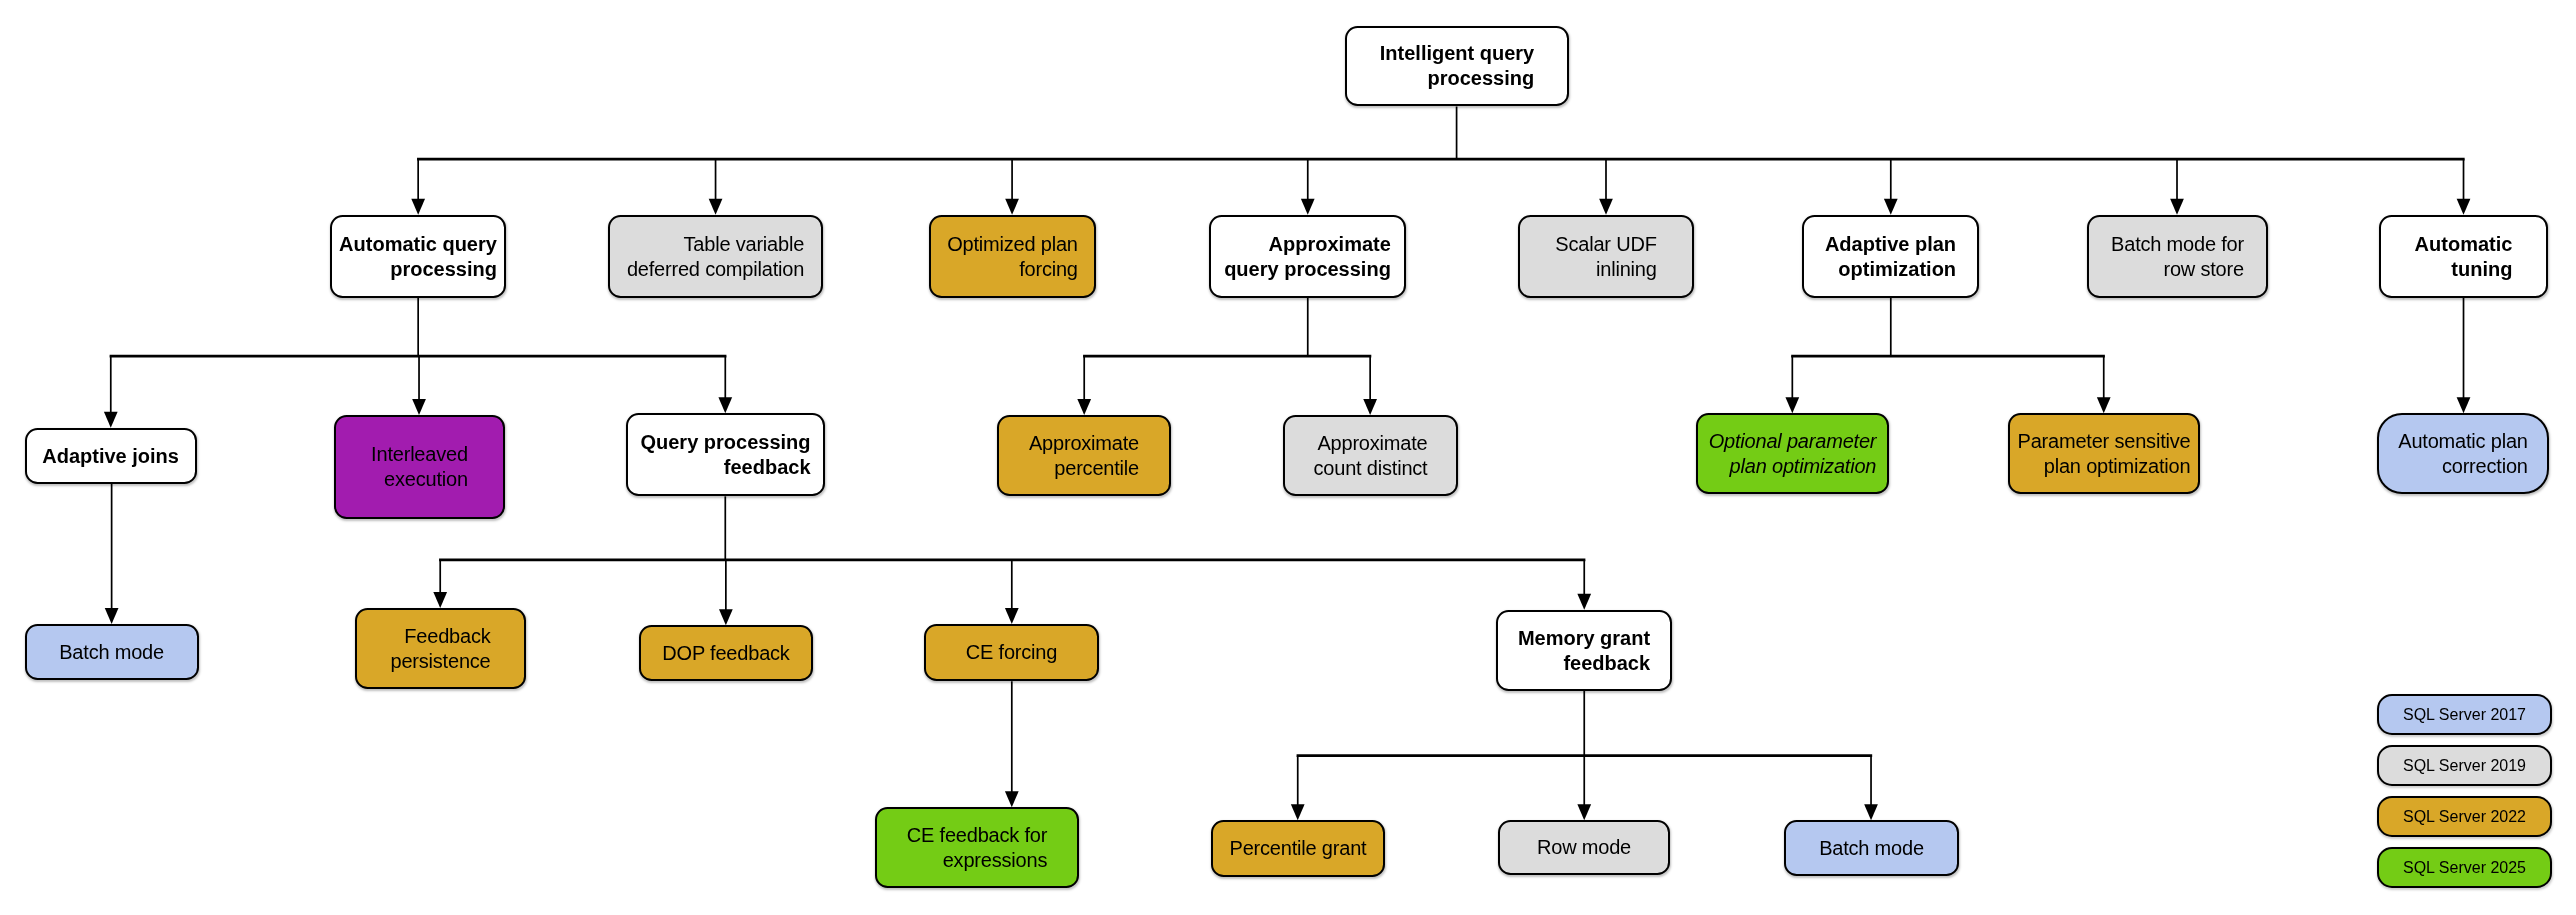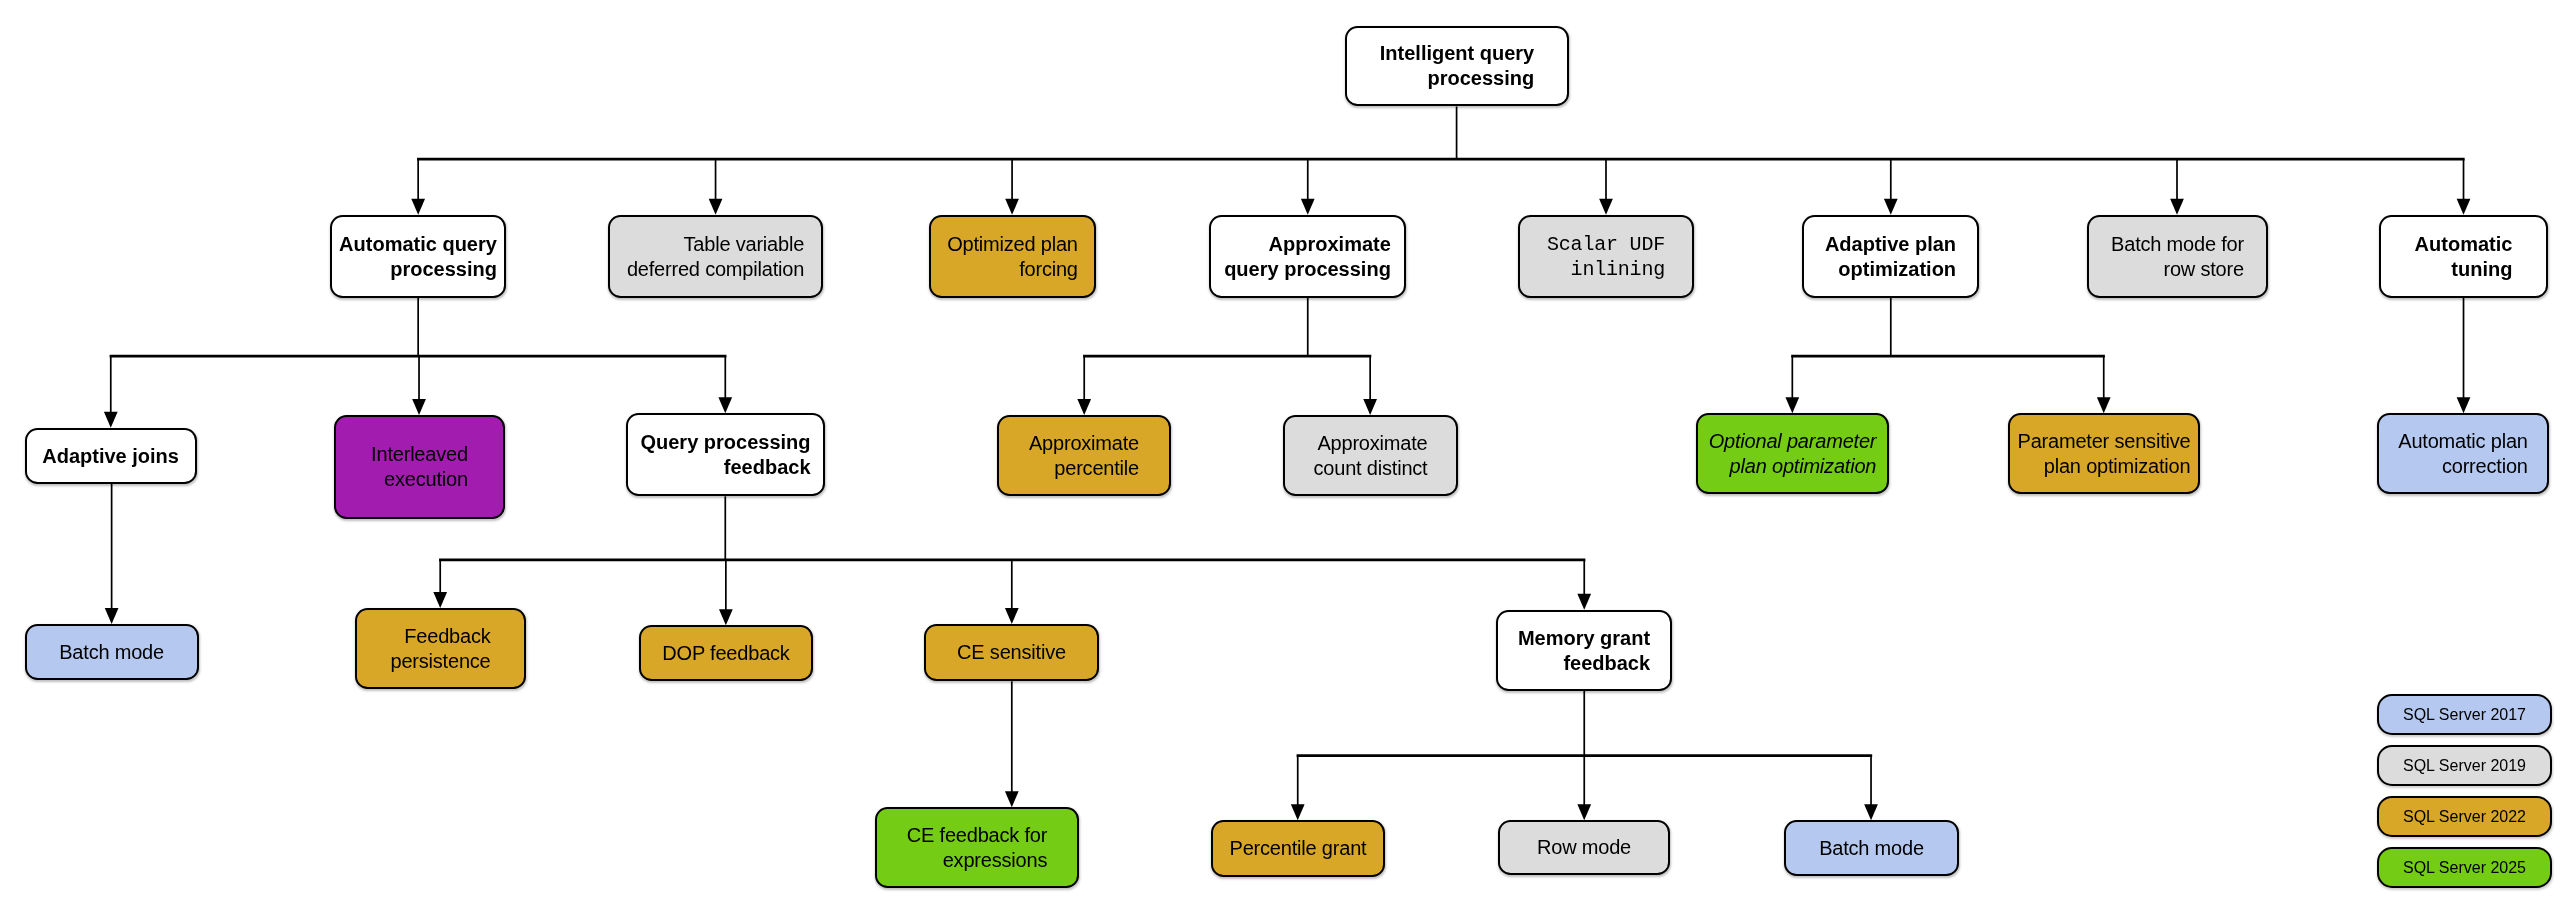--- a/index.html
+++ b/index.html
@@ -131,48 +131,48 @@
       <div class="node bold" style="left: 1345px; top: 26px; width: 224px; height: 80px; background: rgb(255, 255, 255);">Intelligent query
 processing</div>
       <div class="node bold" style="left: 330px; top: 215px; width: 176px; height: 83px; background: rgb(255, 255, 255);">Automatic query
 processing</div>
       <div class="node" style="left: 608px; top: 215px; width: 215px; height: 83px; background: rgb(220, 220, 220);">Table variable
 deferred compilation</div>
       <div class="node" style="left: 929px; top: 215px; width: 167px; height: 83px; background: rgb(217, 167, 40);">Optimized plan
 forcing</div>
       <div class="node bold" style="left: 1209px; top: 215px; width: 197px; height: 83px; background: rgb(255, 255, 255);">Approximate
 query processing</div>
-      <div class="node" style="left: 1518px; top: 215px; width: 176px; height: 83px; background: rgb(220, 220, 220); font-family: Liberation Mono, monospace;">Scalar UDF
+      <div class="node" style="left: 1518px; top: 215px; width: 176px; height: 83px; background: rgb(220, 220, 220);">Scalar UDF
 inlining</div>
       <div class="node bold" style="left: 1802px; top: 215px; width: 177px; height: 83px; background: rgb(255, 255, 255);">Adaptive plan
 optimization</div>
       <div class="node" style="left: 2087px; top: 215px; width: 181px; height: 83px; background: rgb(220, 220, 220);">Batch mode for
 row store</div>
       <div class="node bold" style="left: 2379px; top: 215px; width: 169px; height: 83px; background: rgb(255, 255, 255);">Automatic
 tuning</div>
       <div class="node bold" style="left: 24.6px; top: 428px; width: 172px; height: 56px; background: rgb(255, 255, 255);">Adaptive joins</div>
       <div class="node" style="left: 334px; top: 415px; width: 171px; height: 104px; background: #a21caf;">Interleaved
 execution</div>
       <div class="node bold" style="left: 626px; top: 413px; width: 199px; height: 83px; background: rgb(255, 255, 255);">Query processing
 feedback</div>
       <div class="node" style="left: 997px; top: 415px; width: 174px; height: 81px; background: rgb(217, 167, 40);">Approximate
 percentile</div>
       <div class="node" style="left: 1283px; top: 415px; width: 175px; height: 81px; background: rgb(220, 220, 220);">Approximate
 count distinct</div>
       <div class="node" style="left: 1696px; top: 413px; width: 193px; height: 81px; background: rgb(116, 204, 21); font-style: italic;">Optional parameter
 plan optimization</div>
       <div class="node" style="left: 2008px; top: 413px; width: 192px; height: 81px; background: rgb(217, 167, 40);">Parameter sensitive
 plan optimization</div>
-      <div class="node" style="left: 2377px; top: 413px; width: 172px; height: 81px; background: rgb(181, 200, 240);">Automatic plan
+      <div class="node" style="left: 2377px; top: 413px; width: 172px; height: 81px; background: rgb(181, 200, 240); border-radius: 25px;">Automatic plan
 correction</div>
       <div class="node" style="left: 24.6px; top: 624px; width: 174px; height: 56px; background: rgb(181, 200, 240);">Batch mode</div>
       <div class="node" style="left: 355px; top: 608px; width: 171px; height: 81px; background: rgb(217, 167, 40);">Feedback
 persistence</div>
       <div class="node" style="left: 639px; top: 625px; width: 174px; height: 56px; background: rgb(217, 167, 40);">DOP feedback</div>
-      <div class="node" style="left: 924px; top: 624px; width: 175px; height: 57px; background: rgb(217, 167, 40);">CE sensitive</div>
+      <div class="node" style="left: 924px; top: 624px; width: 175px; height: 57px; background: rgb(217, 167, 40);">CE forcing</div>
       <div class="node bold" style="left: 1496px; top: 610px; width: 176px; height: 81px; background: rgb(255, 255, 255);">Memory grant
 feedback</div>
       <div class="node" style="left: 875px; top: 807px; width: 204px; height: 81px; background: rgb(116, 204, 21);">CE feedback for
 expressions</div>
       <div class="node" style="left: 1211px; top: 820px; width: 174px; height: 57px; background: rgb(217, 167, 40);">Percentile grant</div>
       <div class="node" style="left: 1498px; top: 820px; width: 172px; height: 55px; background: rgb(220, 220, 220);">Row mode</div>
       <div class="node" style="left: 1784px; top: 820px; width: 175px; height: 56px; background: rgb(181, 200, 240);">Batch mode</div>
     </div>
   <div id="legend">
       <div class="legend-item" style="left: 2377px; top: 694px; width: 175px; height: 41px; background: rgb(181, 200, 240);">SQL Server 2017</div>

